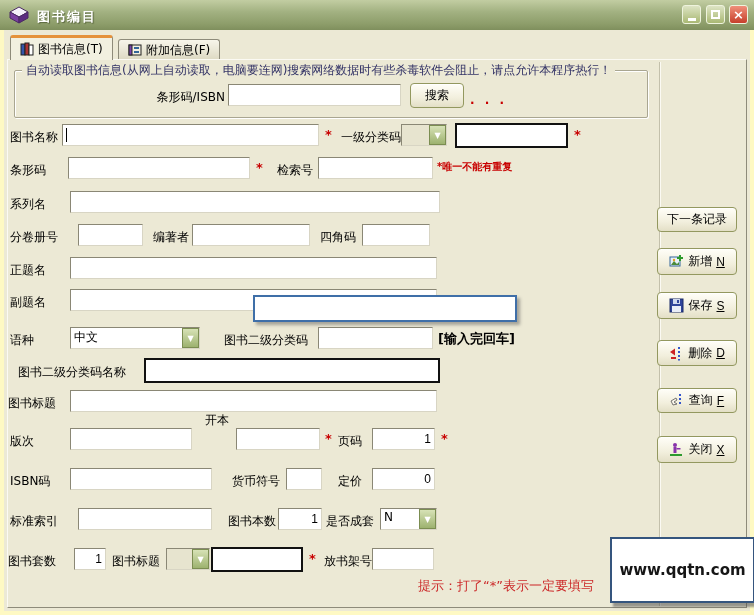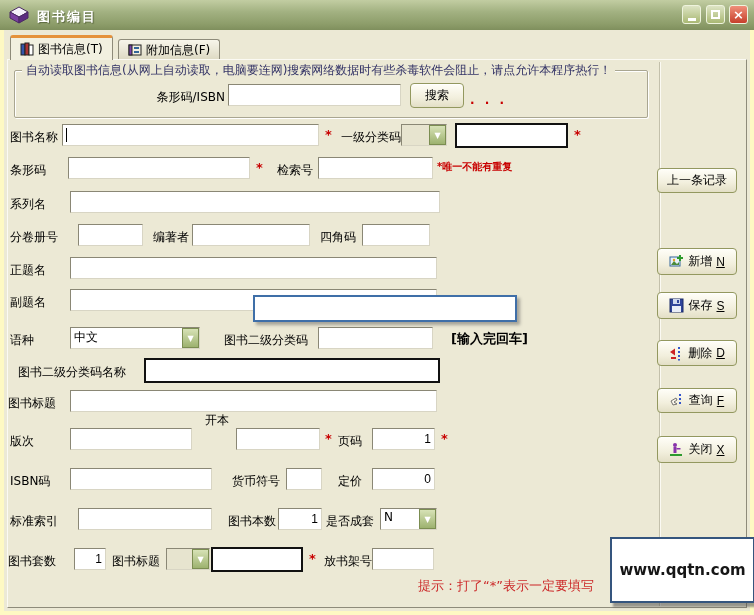--- a/index.html
+++ b/index.html
@@ -168,21 +168,21 @@
   <input class="txt" style="left: 70px; top: 289px; width: 367px;" value="">
   <div class="overlay-box"></div>
 
   <span class="lbl" style="left:10px;top:332px;">语种</span>
   <div class="combo" style="left:70px;top:327px;width:130px;">
     <div class="field white">中文</div>
     <div class="arrow">▼</div>
   </div>
   <span class="lbl" style="left:224px;top:332px;">图书二级分类码</span>
   <input class="txt" style="left: 318px; top: 327px; width: 115px;" value="">
-  <span class="blackbold" style="left:451px;top:330px;">[输入完回车]</span>
+  <span class="blackbold" style="left:438px;top:330px;">[输入完回车]</span>
 
   <span class="lbl" style="left:18px;top:364px;">图书二级分类码名称</span>
   <input class="txt blackbox" style="left: 144px; top: 358px; width: 296px;" value="">
 
   <span class="lbl" style="left:8px;top:395px;">图书标题</span>
   <input class="txt" style="left: 70px; top: 390px; width: 367px;" value="">
 
   <span class="lbl" style="left:10px;top:433px;">版次</span>
   <input class="txt" style="left: 70px; top: 428px; width: 122px;" value="">
   <span class="lbl" style="left:205px;top:412px;">开本</span>
@@ -216,22 +216,22 @@
     <div class="field beige"></div>
     <div class="arrow">▼</div>
   </div>
   <input class="txt blackbox" style="left: 211px; top: 547px; width: 92px;" value="">
   <span class="req" style="left:309px;top:551px;">*</span>
   <span class="lbl" style="left:324px;top:553px;">放书架号</span>
   <input class="txt" style="left: 372px; top: 548px; width: 62px;" value="">
 
   <span class="hint">提示：打了“*”表示一定要填写</span>
 
-  <button class="xpbtn" style="left:657px;top:168px;">
-    <span>上一条记录</span>
+  <button class="xpbtn" style="left:657px;top:207px;">
+    <span>下一条记录</span>
   </button>
   <button class="xpbtn" style="left:657px;top:248px;height:27px;">
     <svg width="15" height="15" viewBox="0 0 15 15">
       <rect x="1" y="3" width="10" height="9" fill="#e8f0f8" stroke="#336699"></rect>
       <polygon points="2,11 5,7 8,10 10,8 10,11" fill="#4a8a3a"></polygon>
       <circle cx="5" cy="6" r="1.2" fill="#e0a020"></circle>
       <rect x="10" y="1" width="2" height="6" fill="#2d9a2d"></rect>
         <rect x="8" y="3" width="6" height="2" fill="#2d9a2d"></rect>
     </svg>
     <span>新增</span>

